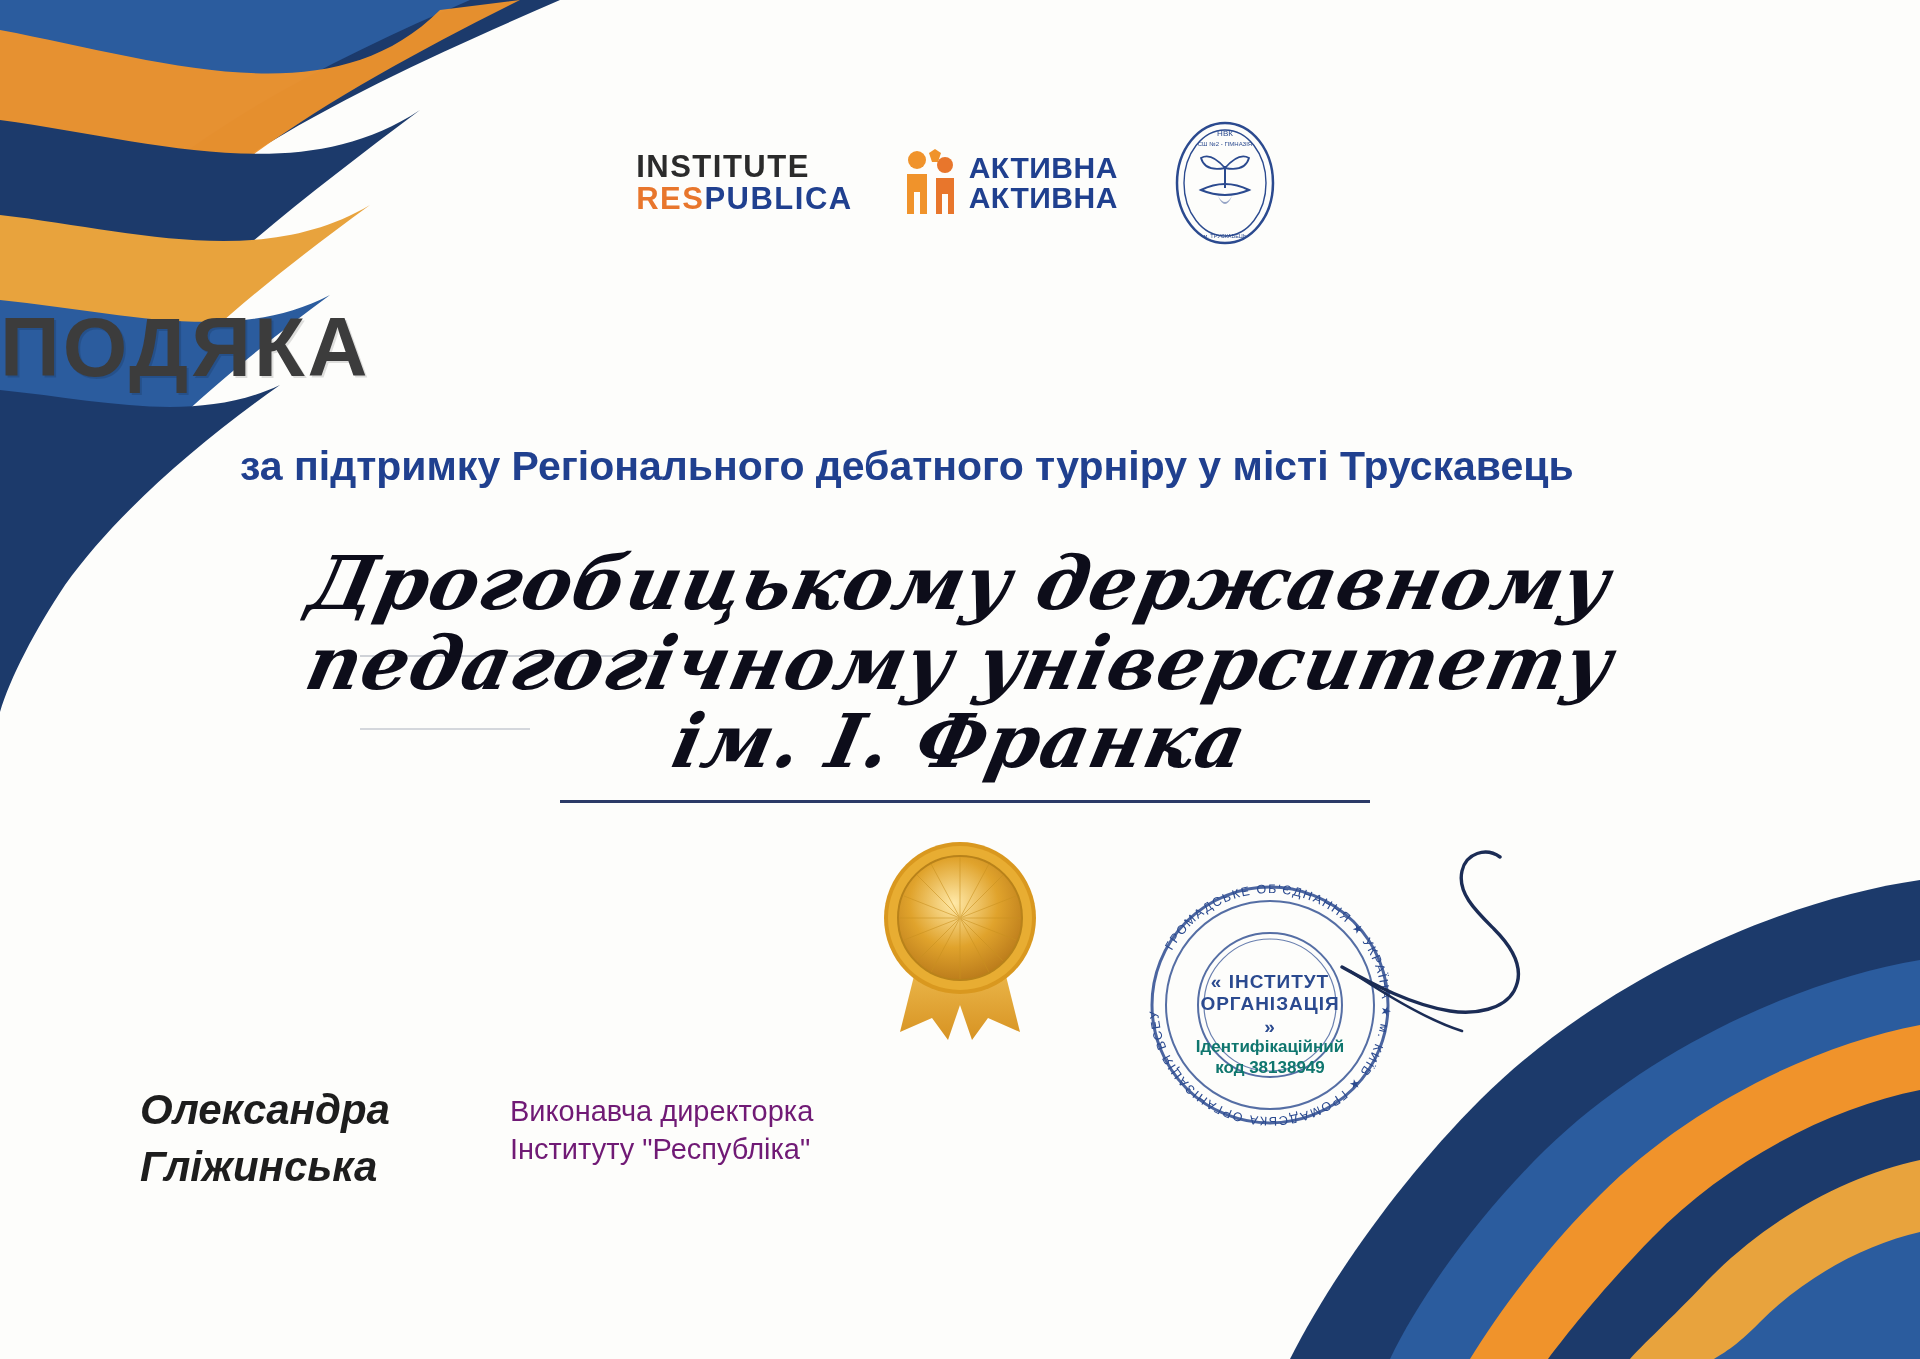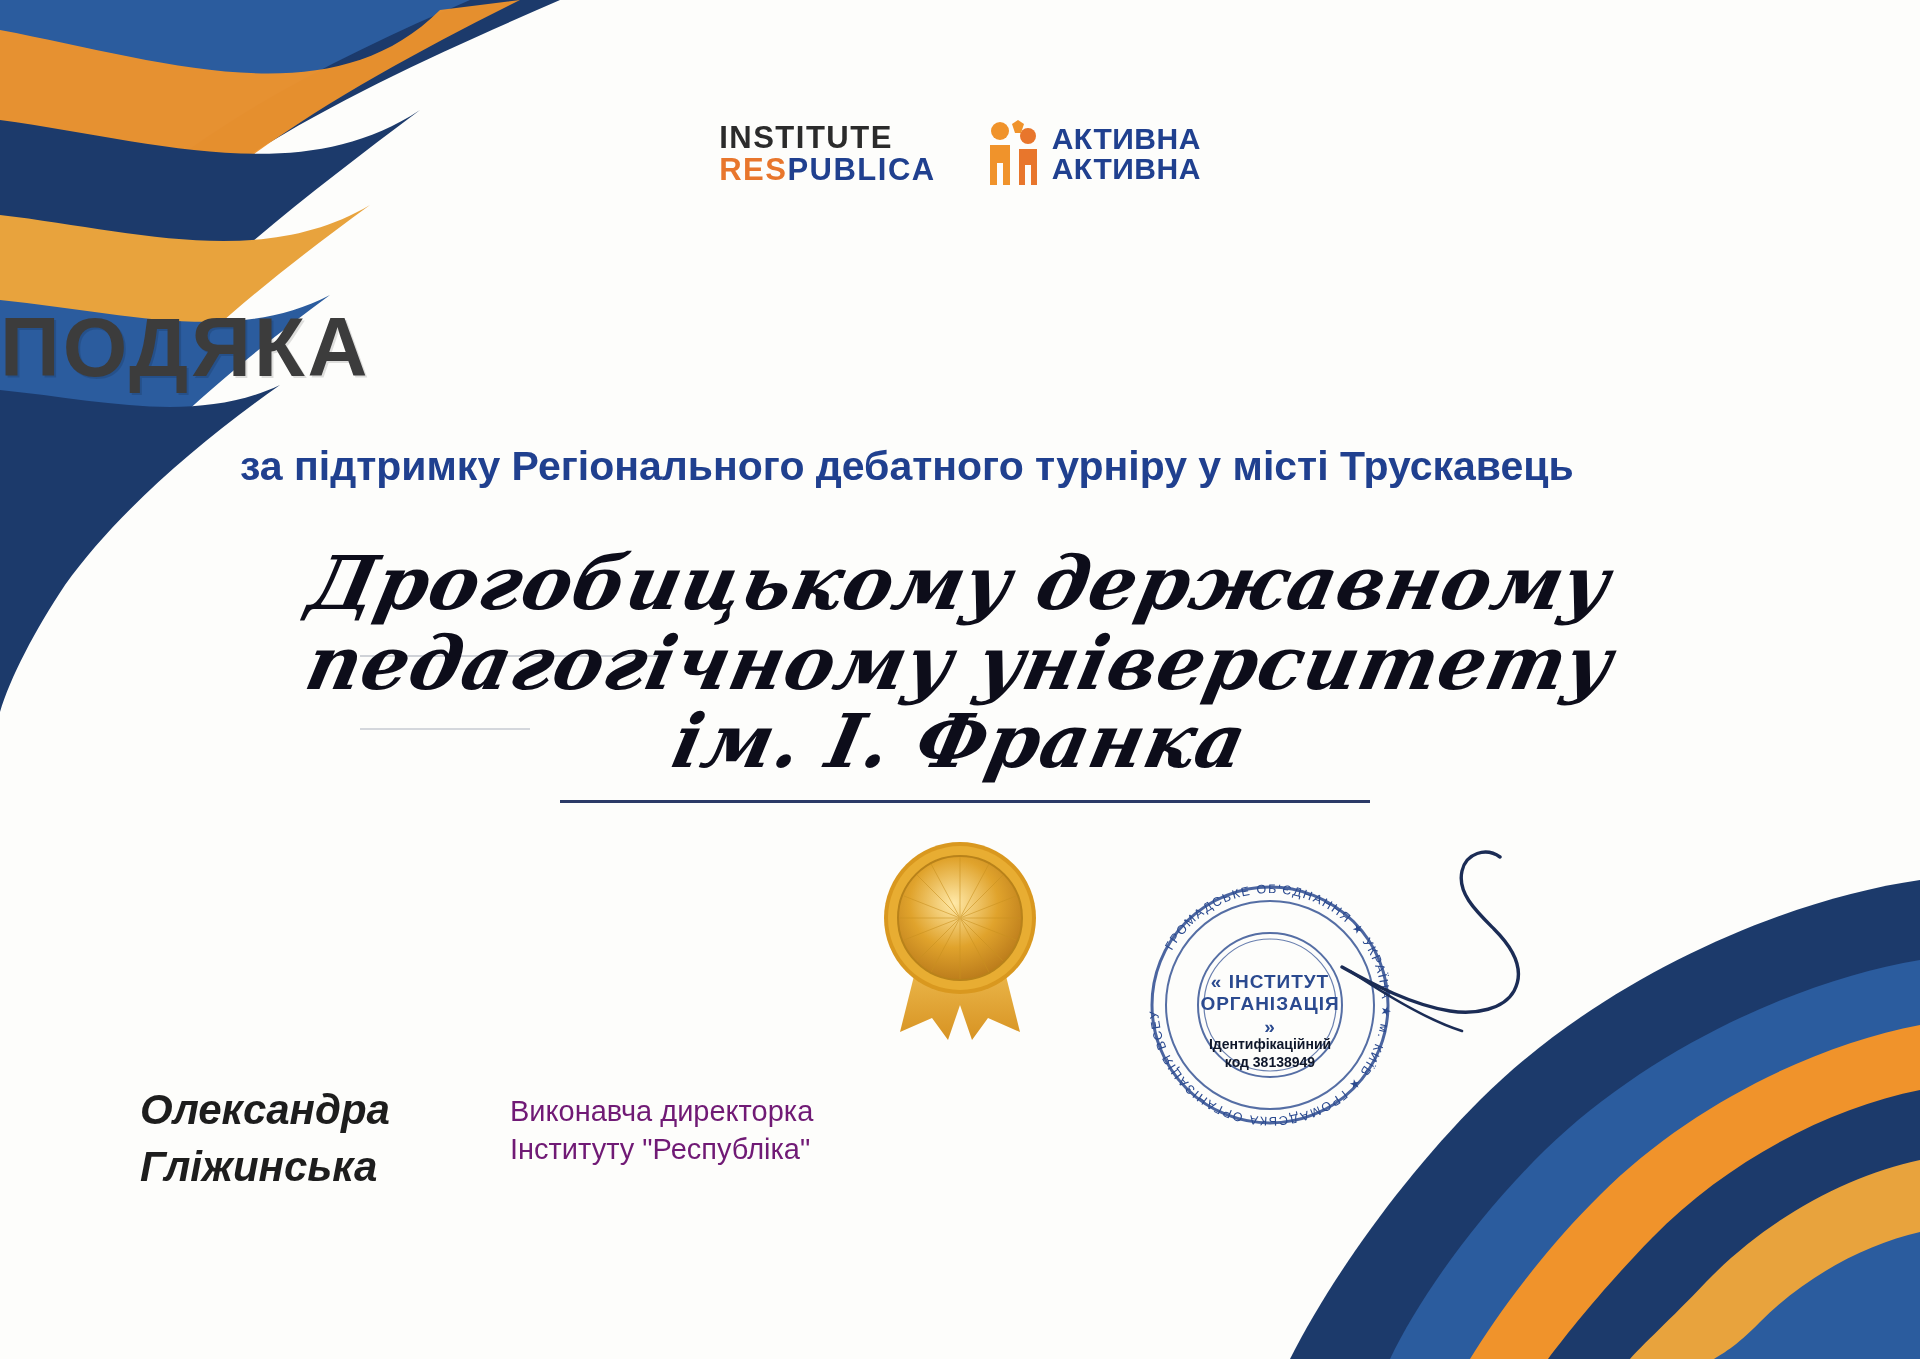--- a/index.html
+++ b/index.html
@@ -181,23 +181,23 @@
     font-weight: 700;
     letter-spacing: 1px;
     color: #2b4a8f;
   }
   .stamp-id {
     position: absolute;
     left: 50%;
     top: 62%;
     transform: translateX(-50%);
     text-align: center;
-    font-size: 14px;
+    font-size: 17px;
     font-weight: 600;
-    color: #0f172a;
+    color: #0f766e;
     line-height: 1.25;
     white-space: nowrap;
   }
 
   
   .signer-name {
     position: absolute;
     left: 140px;
     top: 1082px;
     font-size: 42px;
@@ -262,20 +262,34 @@
         <circle cx="44" cy="18" r="8" fill="#e8762c"></circle>
         <path d="M35 31 h18 v36 h-6 v-20 h-6 v20 h-6 Z" fill="#e8762c"></path>
         <path d="M28 6 l6 -4 l6 4 l-3 9 l-6 0 Z" fill="#f0932b"></path>
       </svg>
       <div class="aktyvna-text">
         <div>АКТИВНА</div>
         <div>АКТИВНА</div>
       </div>
     </div>
 
+    <div class="logo-school">
+      <svg width="118" height="130" viewBox="0 0 118 130" xmlns="http://www.w3.org/2000/svg">
+        <ellipse cx="59" cy="65" rx="48" ry="60" fill="none" stroke="#2b4a8f" stroke-width="2.5"></ellipse>
+        <ellipse cx="59" cy="65" rx="41" ry="53" fill="none" stroke="#2b4a8f" stroke-width="1.4"></ellipse>
+        <path d="M35 72 q24 -12 48 0 q-24 10 -48 0 Z" fill="none" stroke="#2b4a8f" stroke-width="2"></path>
+        <path d="M59 70 v-22" stroke="#2b4a8f" stroke-width="2"></path>
+        <path d="M59 50 q-14 -16 -24 -10 q4 14 24 10 Z" fill="none" stroke="#2b4a8f" stroke-width="1.8"></path>
+        <path d="M59 50 q14 -16 24 -10 q-4 14 -24 10 Z" fill="none" stroke="#2b4a8f" stroke-width="1.8"></path>
+        <path d="M52 78 q7 16 14 0 q-7 12 -14 0 Z" fill="#2b4a8f" opacity="0.5"></path>
+        <text x="59" y="18" font-size="8" fill="#2b4a8f" text-anchor="middle" font-family="Liberation Sans, sans-serif">НВК</text>
+        <text x="59" y="28" font-size="6" fill="#2b4a8f" text-anchor="middle" font-family="Liberation Sans, sans-serif">СШ №2 - ГІМНАЗІЯ</text>
+        <text x="59" y="120" font-size="5.5" fill="#2b4a8f" text-anchor="middle" font-family="Liberation Sans, sans-serif">м. ТРУСКАВЕЦЬ</text>
+      </svg>
+    </div>
 
   </div>
 
   <div class="title">ПОДЯКА</div>
 
   <div class="subtitle">за підтримку Регіонального дебатного турніру у місті Трускавець</div>
 
   <div class="hw-rule-faint1"></div>
   <div class="hw-rule-faint2"></div>
   <div class="handwriting">

